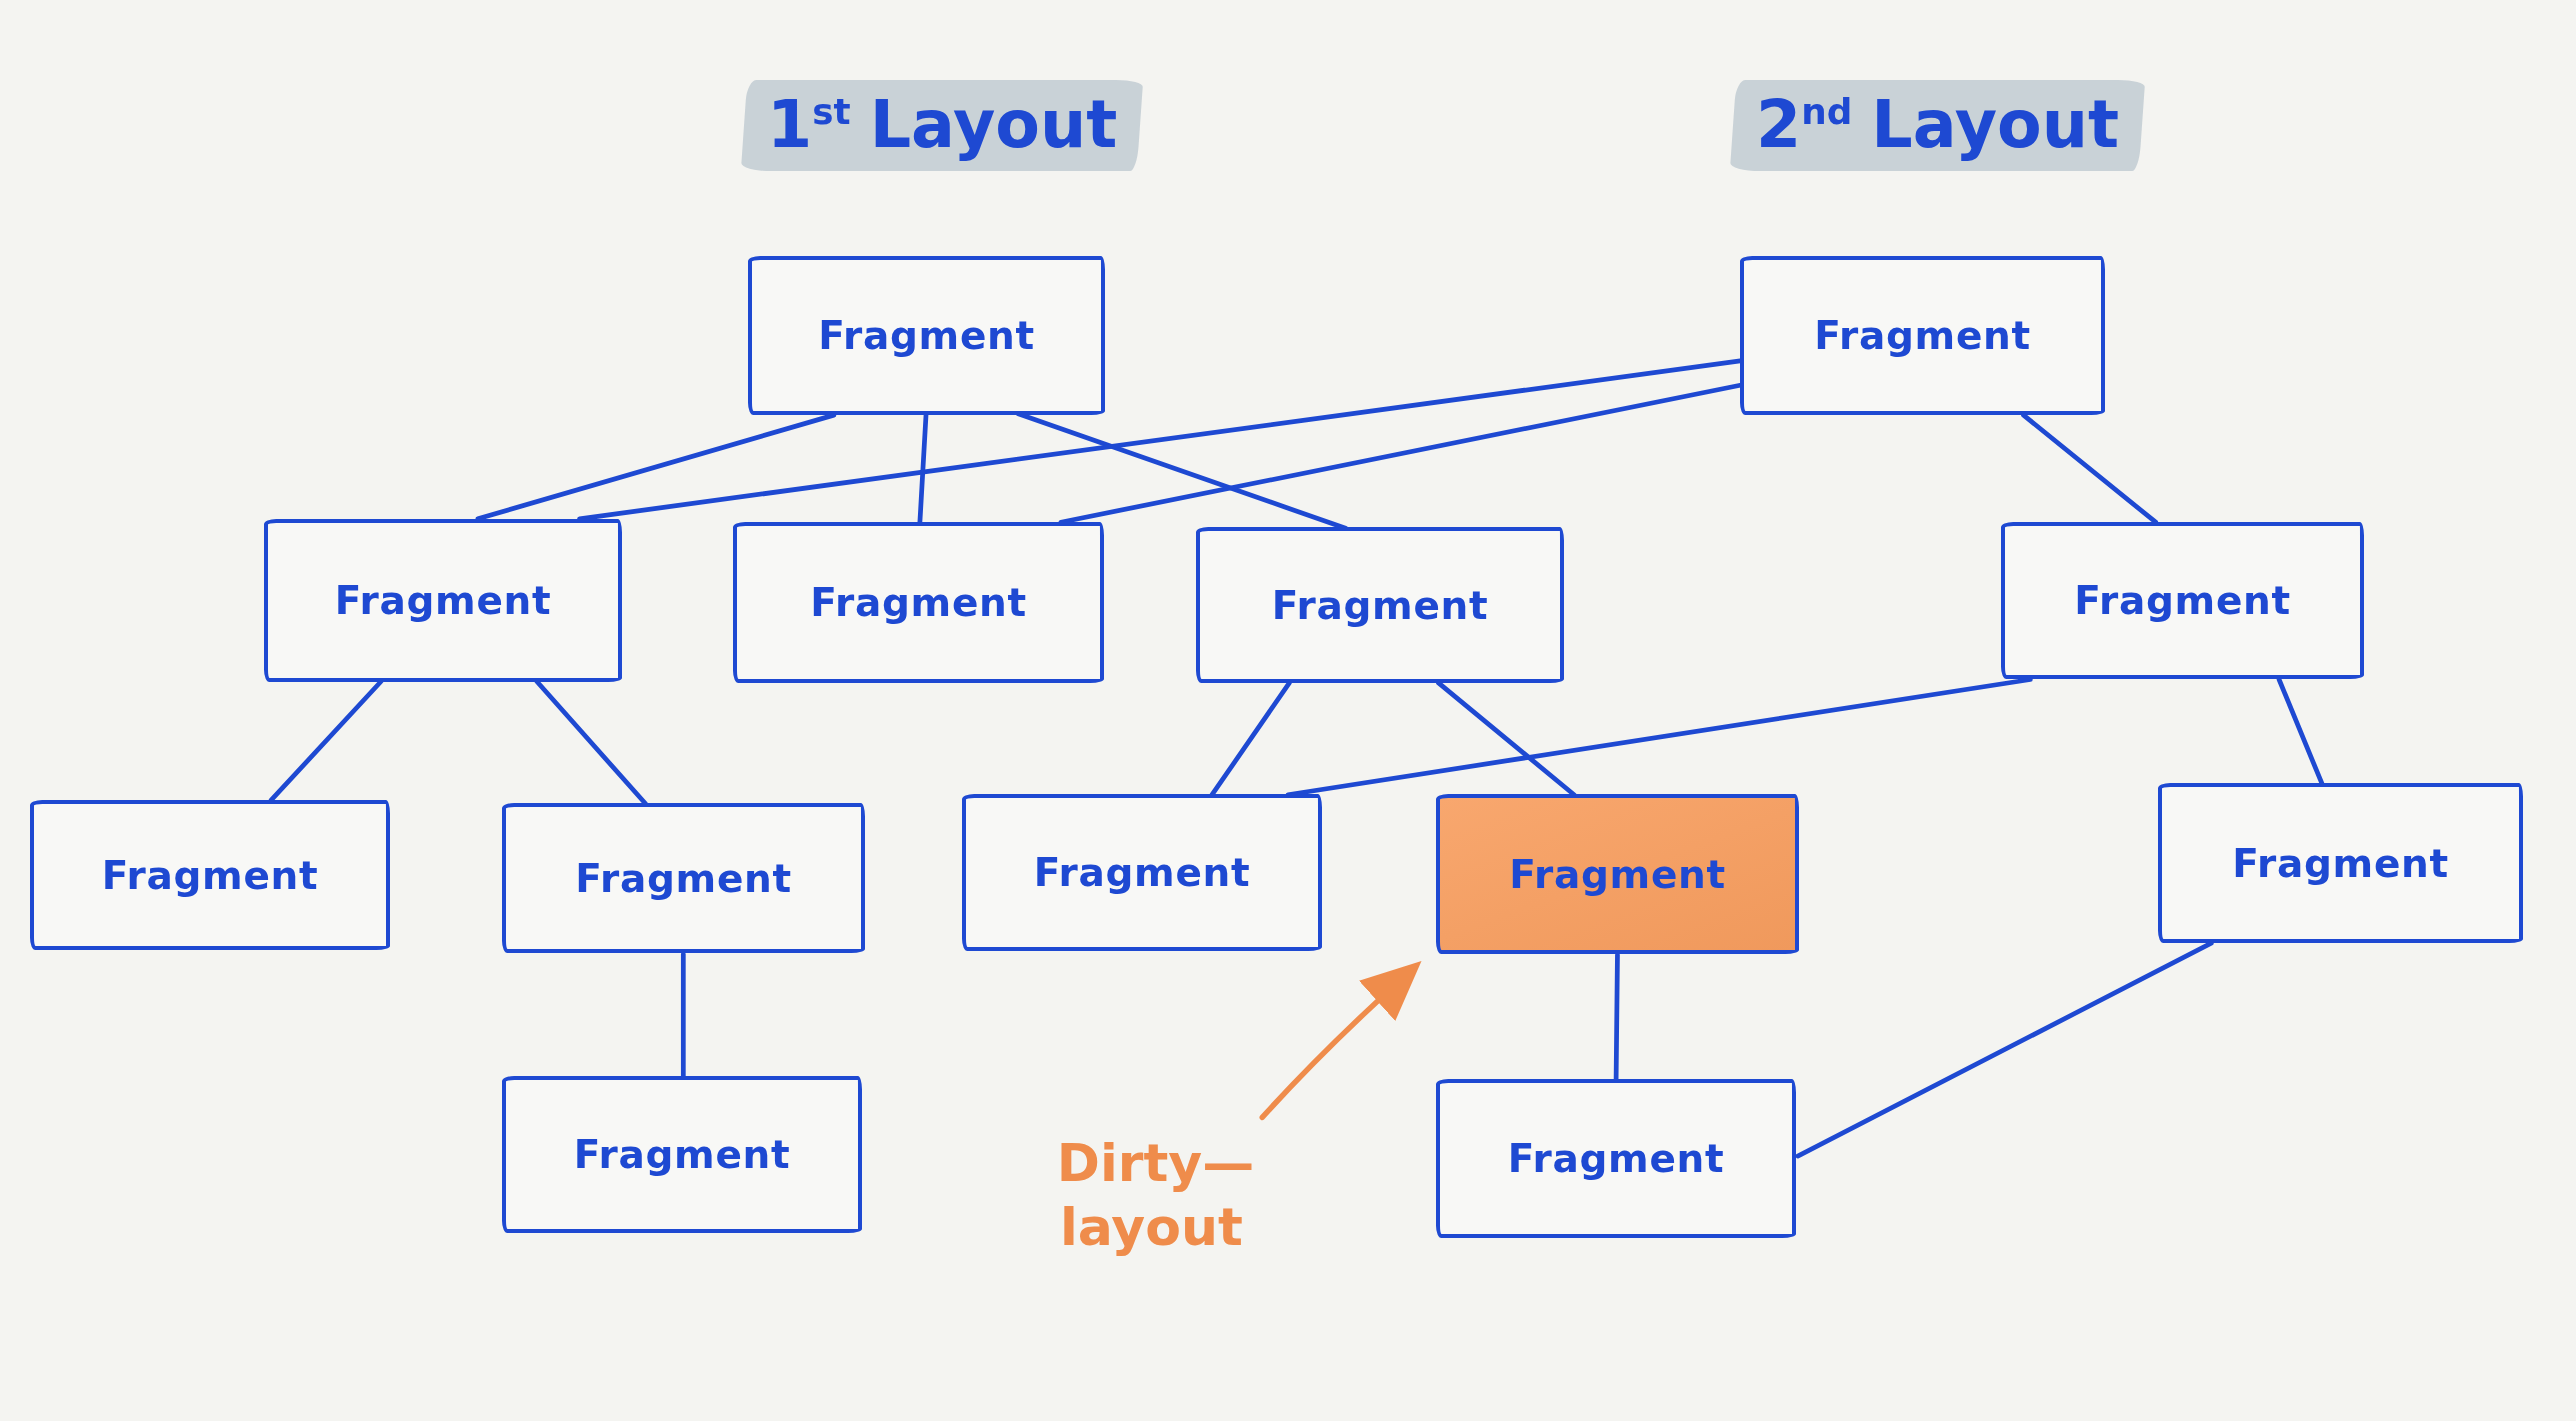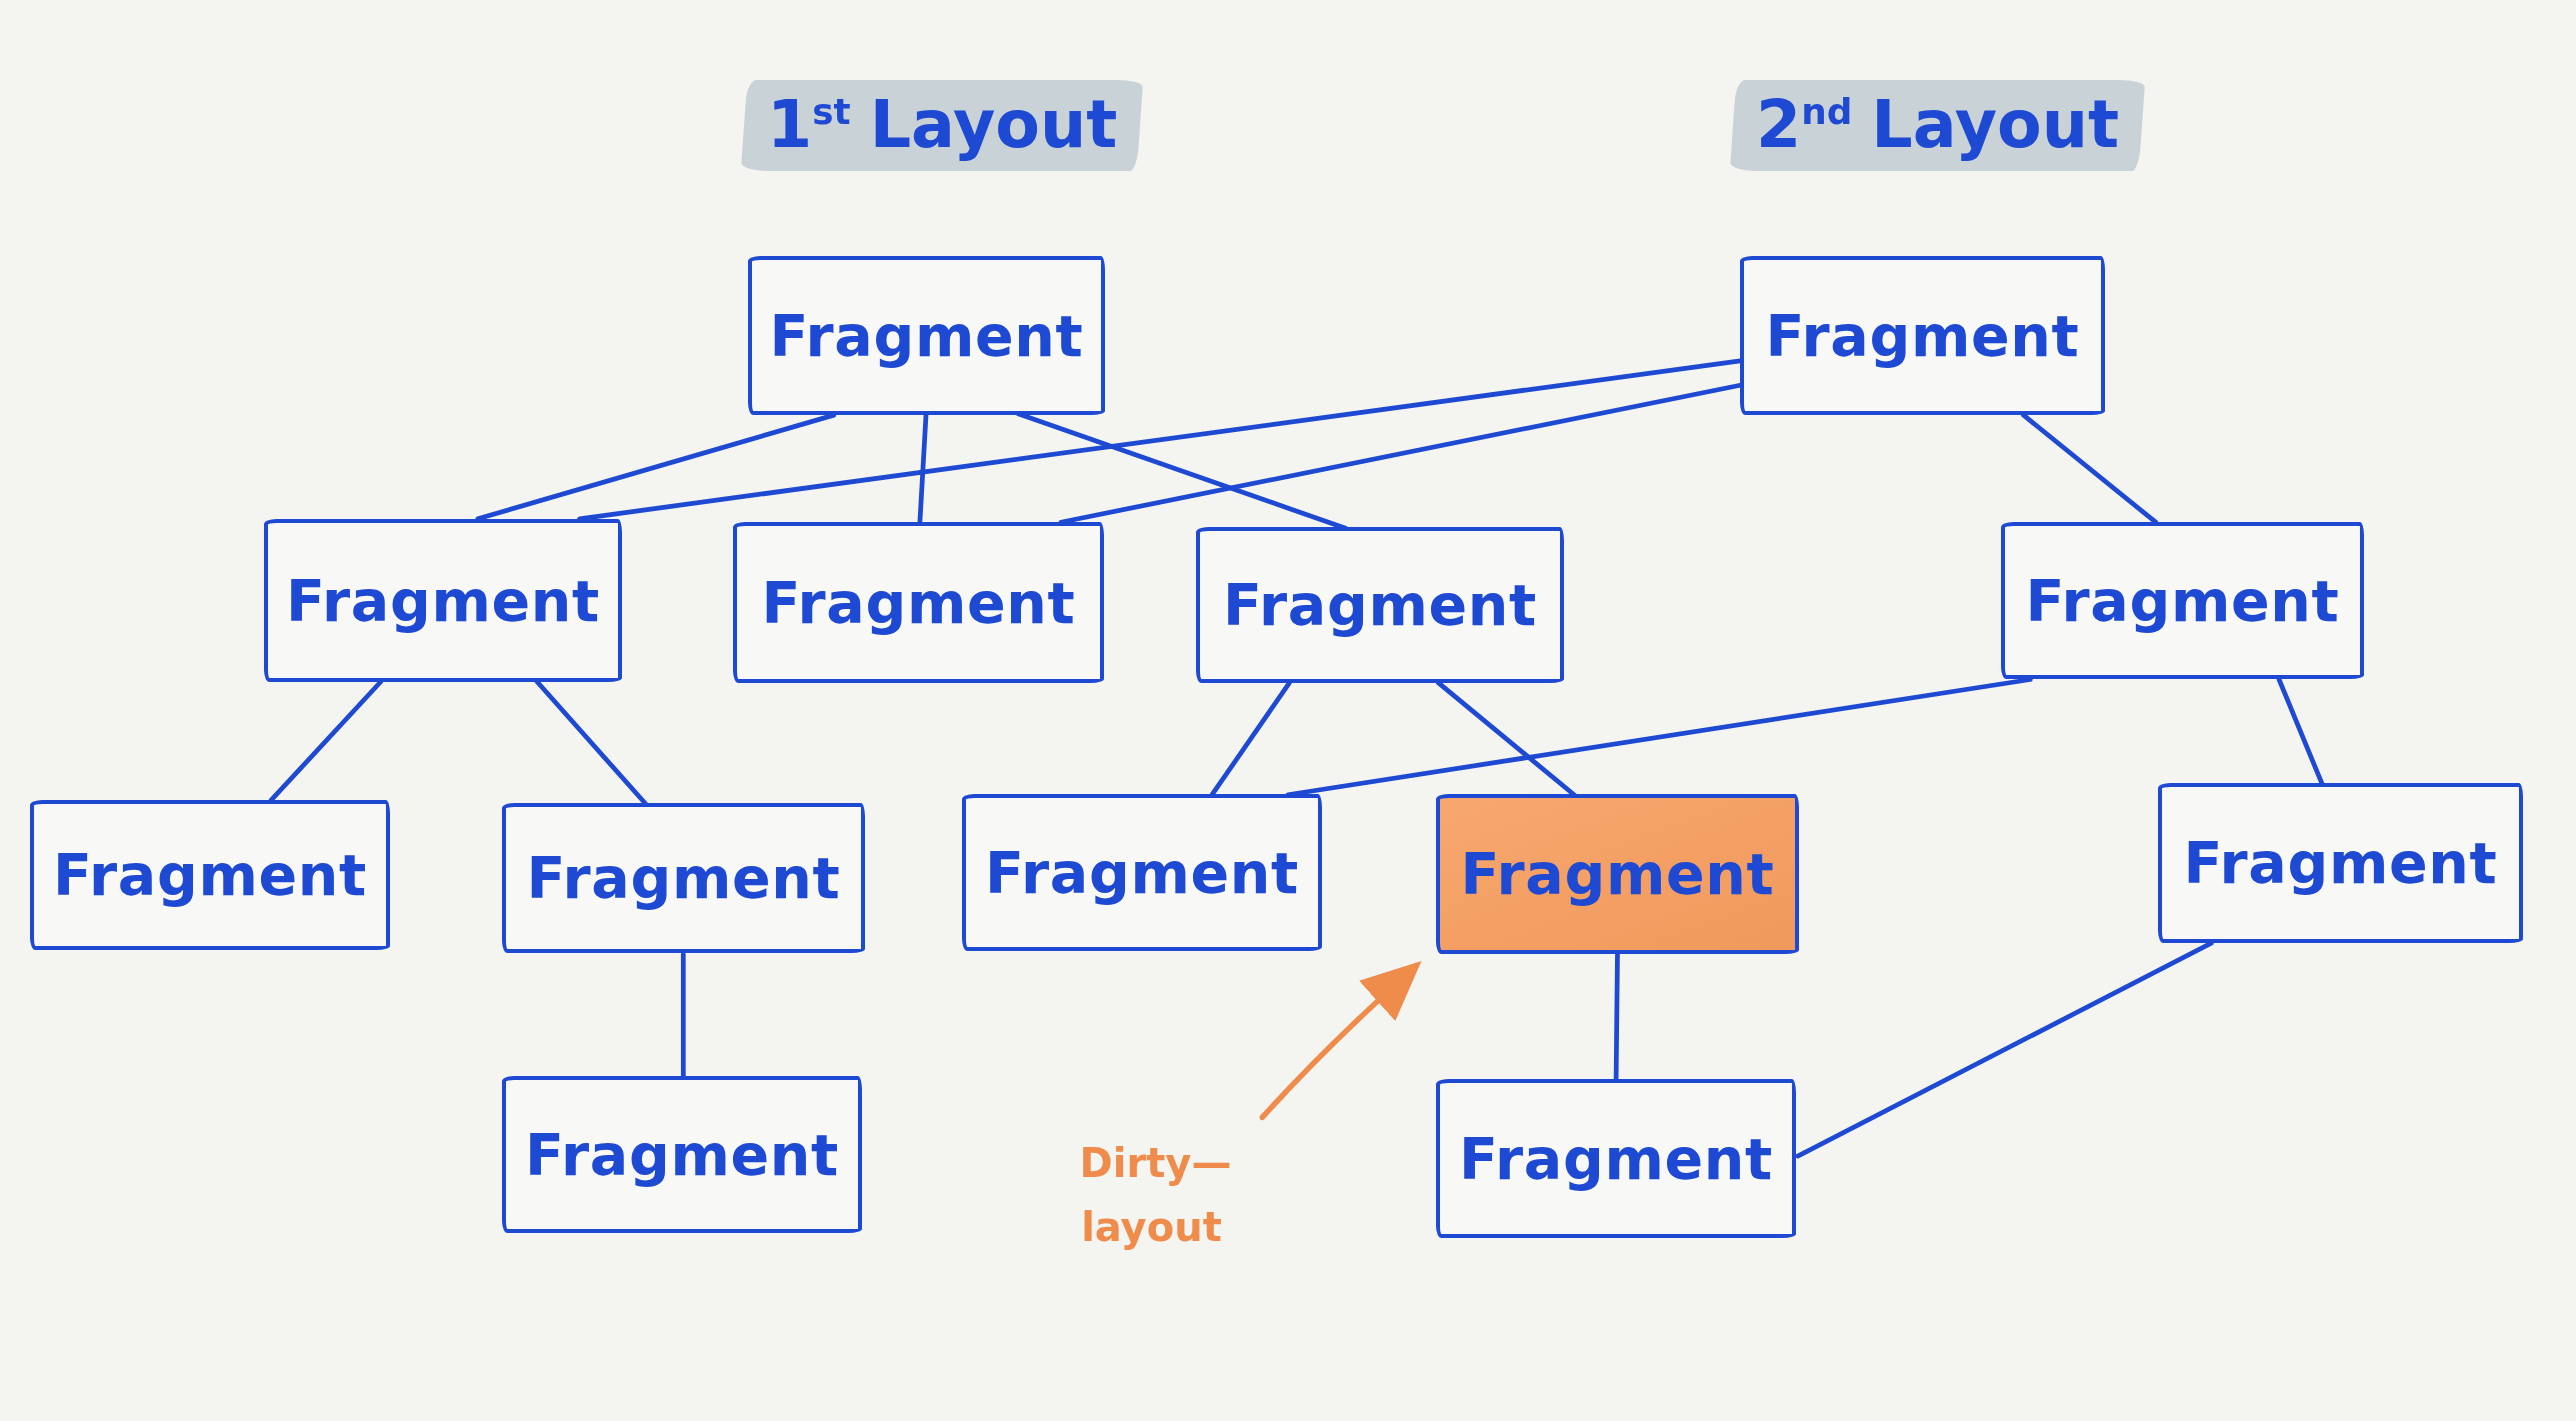--- a/index.html
+++ b/index.html
@@ -33,21 +33,21 @@
   }
   .frag{
     position:absolute;
     border:4.7px solid var(--blue);
     background:var(--box-bg);
     color:var(--blue);
     display:flex;
     align-items:center;
     justify-content:center;
     font-weight:bold;
-    font-size:57px;
+    font-size:39px;
     letter-spacing:0.7px;
     border-radius:12.2px 4.1px 13.6px 5.4px / 5.4px 13.6px 4.1px 12.2px;
   }
   .frag.dirty{
     background:linear-gradient(160deg, var(--orange-fill-a), var(--orange-fill-b));
   }
   .layout-title{
     position:absolute;
     color:var(--blue);
     font-weight:bold;
@@ -72,21 +72,21 @@
   .layout-title .word{
     margin-left:19px;
   }
   .annotation{
     position:absolute;
     left:1010px;
     top:1131px;
     width:291px;
     color:var(--orange);
     font-weight:bold;
-    font-size:40px;
+    font-size:52px;
     line-height:64px;
     text-align:center;
   }
   .annotation .ln2{margin-left:27px;}
   .annotation .ln3{margin-left:-8.1px;}
 </style>
 </head>
 <body>
 
 <div class="canvas">

